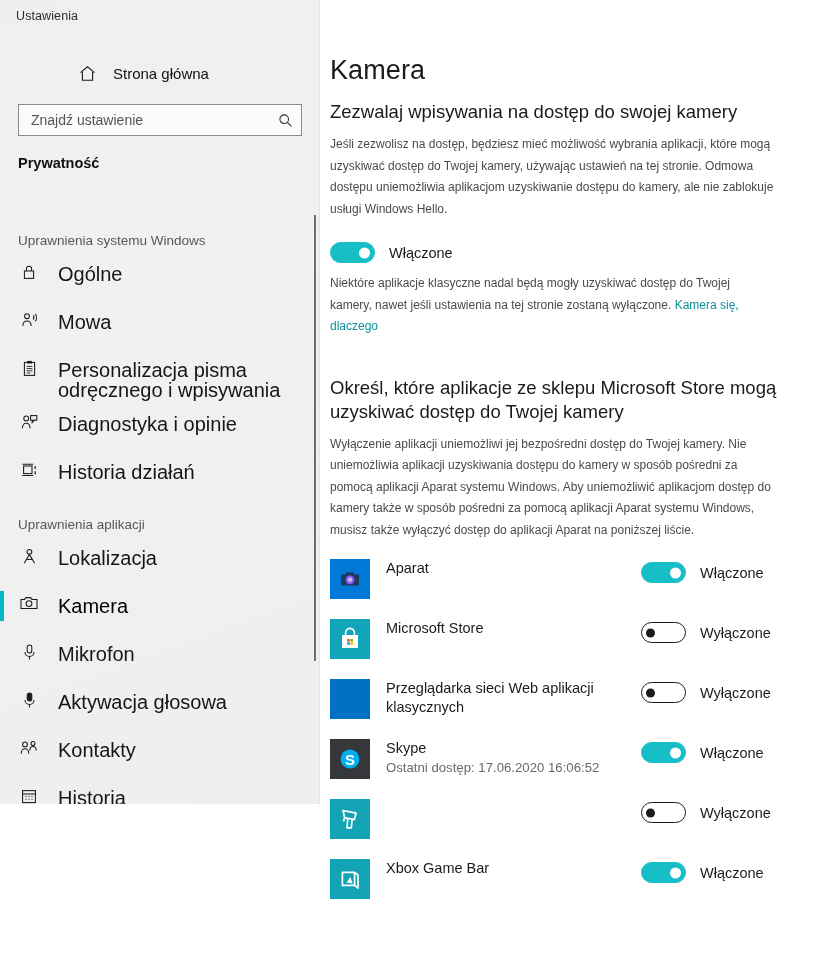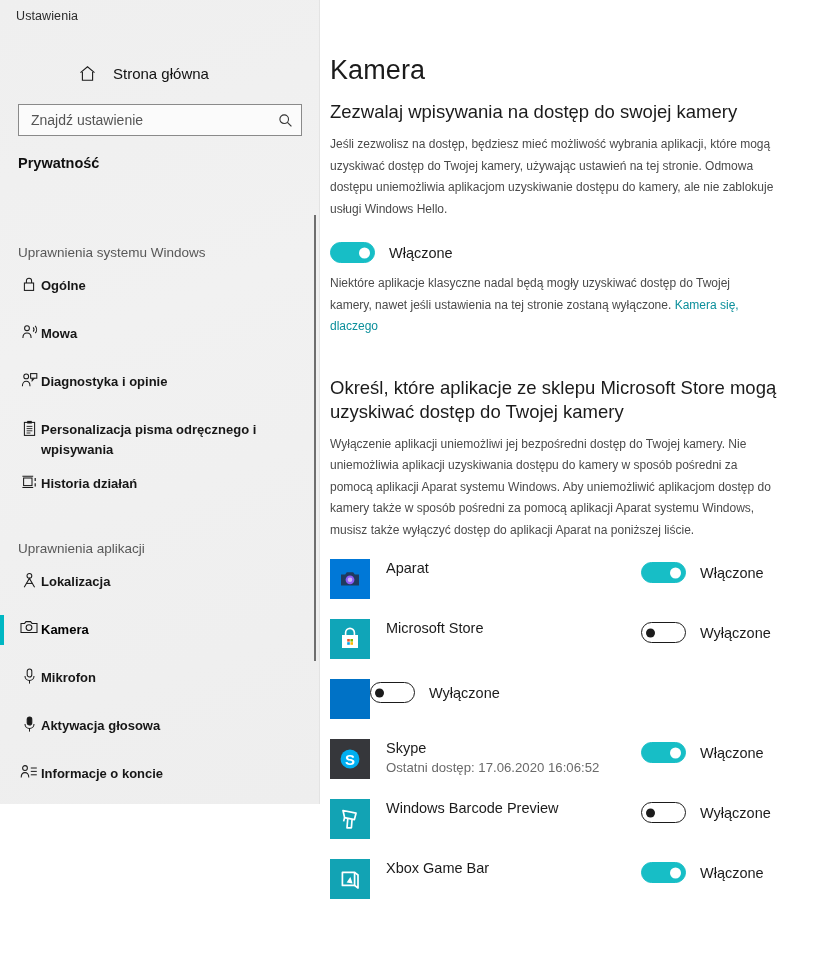--- a/index.html
+++ b/index.html
@@ -100,21 +100,21 @@
     top: 155px;
     font-size: 14.5px;
     font-weight: bold;
     color: #111;
     text-align: right;
   }
   .group-head {
     font-size: 13.5px;
     color: #585858;
     padding-left: 18px;
-    margin-top: 12px;
+    margin-top: 0;
     height: 18px;
     line-height: 18px;
   }
   .nav {
     position: absolute;
     left: 0;
     top: 232px;
     width: 320px;
   }
   .nav-item {
@@ -128,27 +128,26 @@
   .nav-item .ico {
     width: 22px;
     flex: 0 0 22px;
     display: flex;
     align-items: center;
     justify-content: center;
     color: #1b1b1b;
     margin-top: 14px;
   }
   .nav-item .lbl {
-    margin-left: 1px;
-    font-size: 13px;
+    margin-left: 18px;
+    font-size: 20px;
     color: #161616;
     line-height: 20px;
     margin-top: 14px;
     max-width: 230px;
-    font-weight: bold;
   }
   .nav-item.selected::before {
     content: "";
     position: absolute;
     left: 0;
     top: 9px;
     width: 4px;
     height: 30px;
     background: #00b7c3;
   }
@@ -258,20 +257,21 @@
   }
 
   .h2-block { margin-top: 38px; }
 
   
   .app-list { margin-top: 16px; }
   .app-row {
     display: flex;
     align-items: flex-start;
     height: 60px;
+    justify-content: space-between;
   }
   .app-icon {
     width: 40px;
     height: 40px;
     flex: 0 0 40px;
     display: flex;
     align-items: center;
     justify-content: center;
     margin-top: 2px;
   }
@@ -359,43 +359,43 @@
             <path d="M1.9 14.0 c0-3.2 1.8-5.0 4.1-5.0 s4.1 1.8 4.1 5.0"></path>
             <path d="M12.2 3.4 a3.4 3.4 0 0 1 0 4.2"></path>
             <path d="M14.2 1.8 a5.6 5.6 0 0 1 0 7.4"></path>
           </svg>
         </span>
         <span class="lbl">Mowa</span>
       </div>
 
       <div class="nav-item">
         <span class="ico">
+          <svg width="15" height="17" viewBox="0 0 15 17" fill="none" stroke="#1b1b1b" stroke-width="1.05">
+            <rect x="2.4" y="2.4" width="10.2" height="13.0"></rect>
+            <rect x="5.2" y="0.9" width="4.6" height="2.6" fill="#1b1b1b" stroke="none"></rect>
+            <path d="M4.6 6.4 H10.4 M4.6 8.6 H10.4 M4.6 10.8 H10.4 M4.6 13.0 H8.4" stroke-width="0.9"></path>
+          </svg>
+        </span>
+        <span class="lbl">Personalizacja pisma odręcznego i wpisywania</span>
+      </div>
+
+      <div class="nav-item">
+        <span class="ico">
           <svg width="17" height="16" viewBox="0 0 17 16" fill="none" stroke="#1b1b1b" stroke-width="1.05">
             <circle cx="5.2" cy="4.4" r="2.4"></circle>
             <path d="M1.4 14.2 c0-3.2 1.7-5.0 3.8-5.0 s3.8 1.8 3.8 5.0"></path>
             <rect x="9.6" y="1.6" width="6.2" height="4.6"></rect>
             <path d="M11.2 6.2 L11.2 8.6 L13.4 6.2"></path>
           </svg>
         </span>
         <span class="lbl">Diagnostyka i opinie</span>
       </div>
 
       <div class="nav-item">
         <span class="ico">
-          <svg width="15" height="17" viewBox="0 0 15 17" fill="none" stroke="#1b1b1b" stroke-width="1.05">
-            <rect x="2.4" y="2.4" width="10.2" height="13.0"></rect>
-            <rect x="5.2" y="0.9" width="4.6" height="2.6" fill="#1b1b1b" stroke="none"></rect>
-            <path d="M4.6 6.4 H10.4 M4.6 8.6 H10.4 M4.6 10.8 H10.4 M4.6 13.0 H8.4" stroke-width="0.9"></path>
-          </svg>
-        </span>
-        <span class="lbl">Personalizacja pisma odręcznego i wpisywania</span>
-      </div>
-
-      <div class="nav-item">
-        <span class="ico">
           <svg width="16" height="16" viewBox="0 0 16 16" fill="none" stroke="#1b1b1b" stroke-width="1.05">
             <rect x="2.6" y="4.0" width="8.4" height="7.6"></rect>
             <path d="M1.4 2.2 H12.2 M1.4 13.4 H12.2"></path>
             <path d="M14.2 4.0 V7.0 M14.2 9.2 V12.4" stroke-width="1.2"></path>
           </svg>
         </span>
         <span class="lbl">Historia działań</span>
       </div>
 
       <div class="spacer-18"></div>
@@ -438,30 +438,20 @@
           <svg width="13" height="17" viewBox="0 0 13 17" fill="none" stroke="#1b1b1b" stroke-width="1.05">
             <rect x="4.2" y="1.0" width="4.6" height="8.0" rx="2.3" fill="#1b1b1b"></rect>
             <path d="M2.0 8.0 a4.5 4.5 0 0 0 9.0 0"></path>
             <path d="M6.5 12.5 V15.6"></path>
           </svg>
         </span>
         <span class="lbl">Aktywacja głosowa</span>
       </div>
 
 
-      <div class="nav-item">
-        <span class="ico">
-          <svg width="18" height="15" viewBox="0 0 18 15" fill="none" stroke="#1b1b1b" stroke-width="1.05">
-            <circle cx="5.0" cy="4.0" r="2.4"></circle>
-            <path d="M1.2 13.6 c0-3.2 1.7-5.0 3.8-5.0 s3.8 1.8 3.8 5.0"></path>
-            <path d="M10.8 4.0 H16.8 M10.8 7.4 H16.8 M10.8 10.8 H16.8" stroke-width="1.0"></path>
-          </svg>
-        </span>
-        <span class="lbl">Informacje o koncie</span>
-      </div>
 
       <div class="nav-item">
         <span class="ico">
           <svg width="18" height="15" viewBox="0 0 18 15" fill="none" stroke="#1b1b1b" stroke-width="1.05">
             <circle cx="5.0" cy="4.4" r="2.4"></circle>
             <path d="M1.2 13.8 c0-3.2 1.7-5.0 3.8-5.0 s3.8 1.8 3.8 5.0"></path>
             <circle cx="13.0" cy="3.4" r="2.0"></circle>
             <path d="M9.8 10.4 c0-2.6 1.4-4.0 3.2-4.0 s3.2 1.4 3.2 4.0"></path>
           </svg>
         </span>
@@ -553,20 +543,24 @@
           <span class="tgl-label">Wyłączone</span>
         </div>
       </div>
 
       <div class="app-row">
         <div class="app-icon">
           <svg width="40" height="40" viewBox="0 0 40 40">
             <rect width="40" height="40" fill="#0072c6"></rect>
           </svg>
         </div>
+        <div class="app-meta">
+          <div class="app-name">Przeglądarka sieci Web aplikacji klasycznych</div>
+          <div class="app-sub"></div>
+        </div>
         <div class="app-toggle">
           <div class="tgl off">
               <span class="knob"></span>
             </div>
           <span class="tgl-label">Wyłączone</span>
         </div>
       </div>
 
       <div class="app-row">
         <div class="app-icon">
@@ -592,24 +586,20 @@
         <div class="app-icon">
           <svg width="40" height="40" viewBox="0 0 40 40">
             <rect width="40" height="40" fill="#12a3b4"></rect>
             <g fill="none" stroke="#ffffff" stroke-width="1.7" stroke-linejoin="round">
               <path d="M13 11.5 L26 14.2 L24.4 20.6 L14.6 18.6 Z"></path>
               <path d="M17.8 19.2 L17.0 28.8 L21.4 28.8 L22.0 21.0"></path>
               <path d="M14.6 18.6 L13.6 22.4"></path>
             </g>
           </svg>
         </div>
-        <div class="app-meta">
-          <div class="app-name">Windows Barcode Preview</div>
-          <div class="app-sub"></div>
-        </div>
         <div class="app-toggle">
           <div class="tgl off">
               <span class="knob"></span>
             </div>
           <span class="tgl-label">Wyłączone</span>
         </div>
       </div>
 
       <div class="app-row">
         <div class="app-icon">

